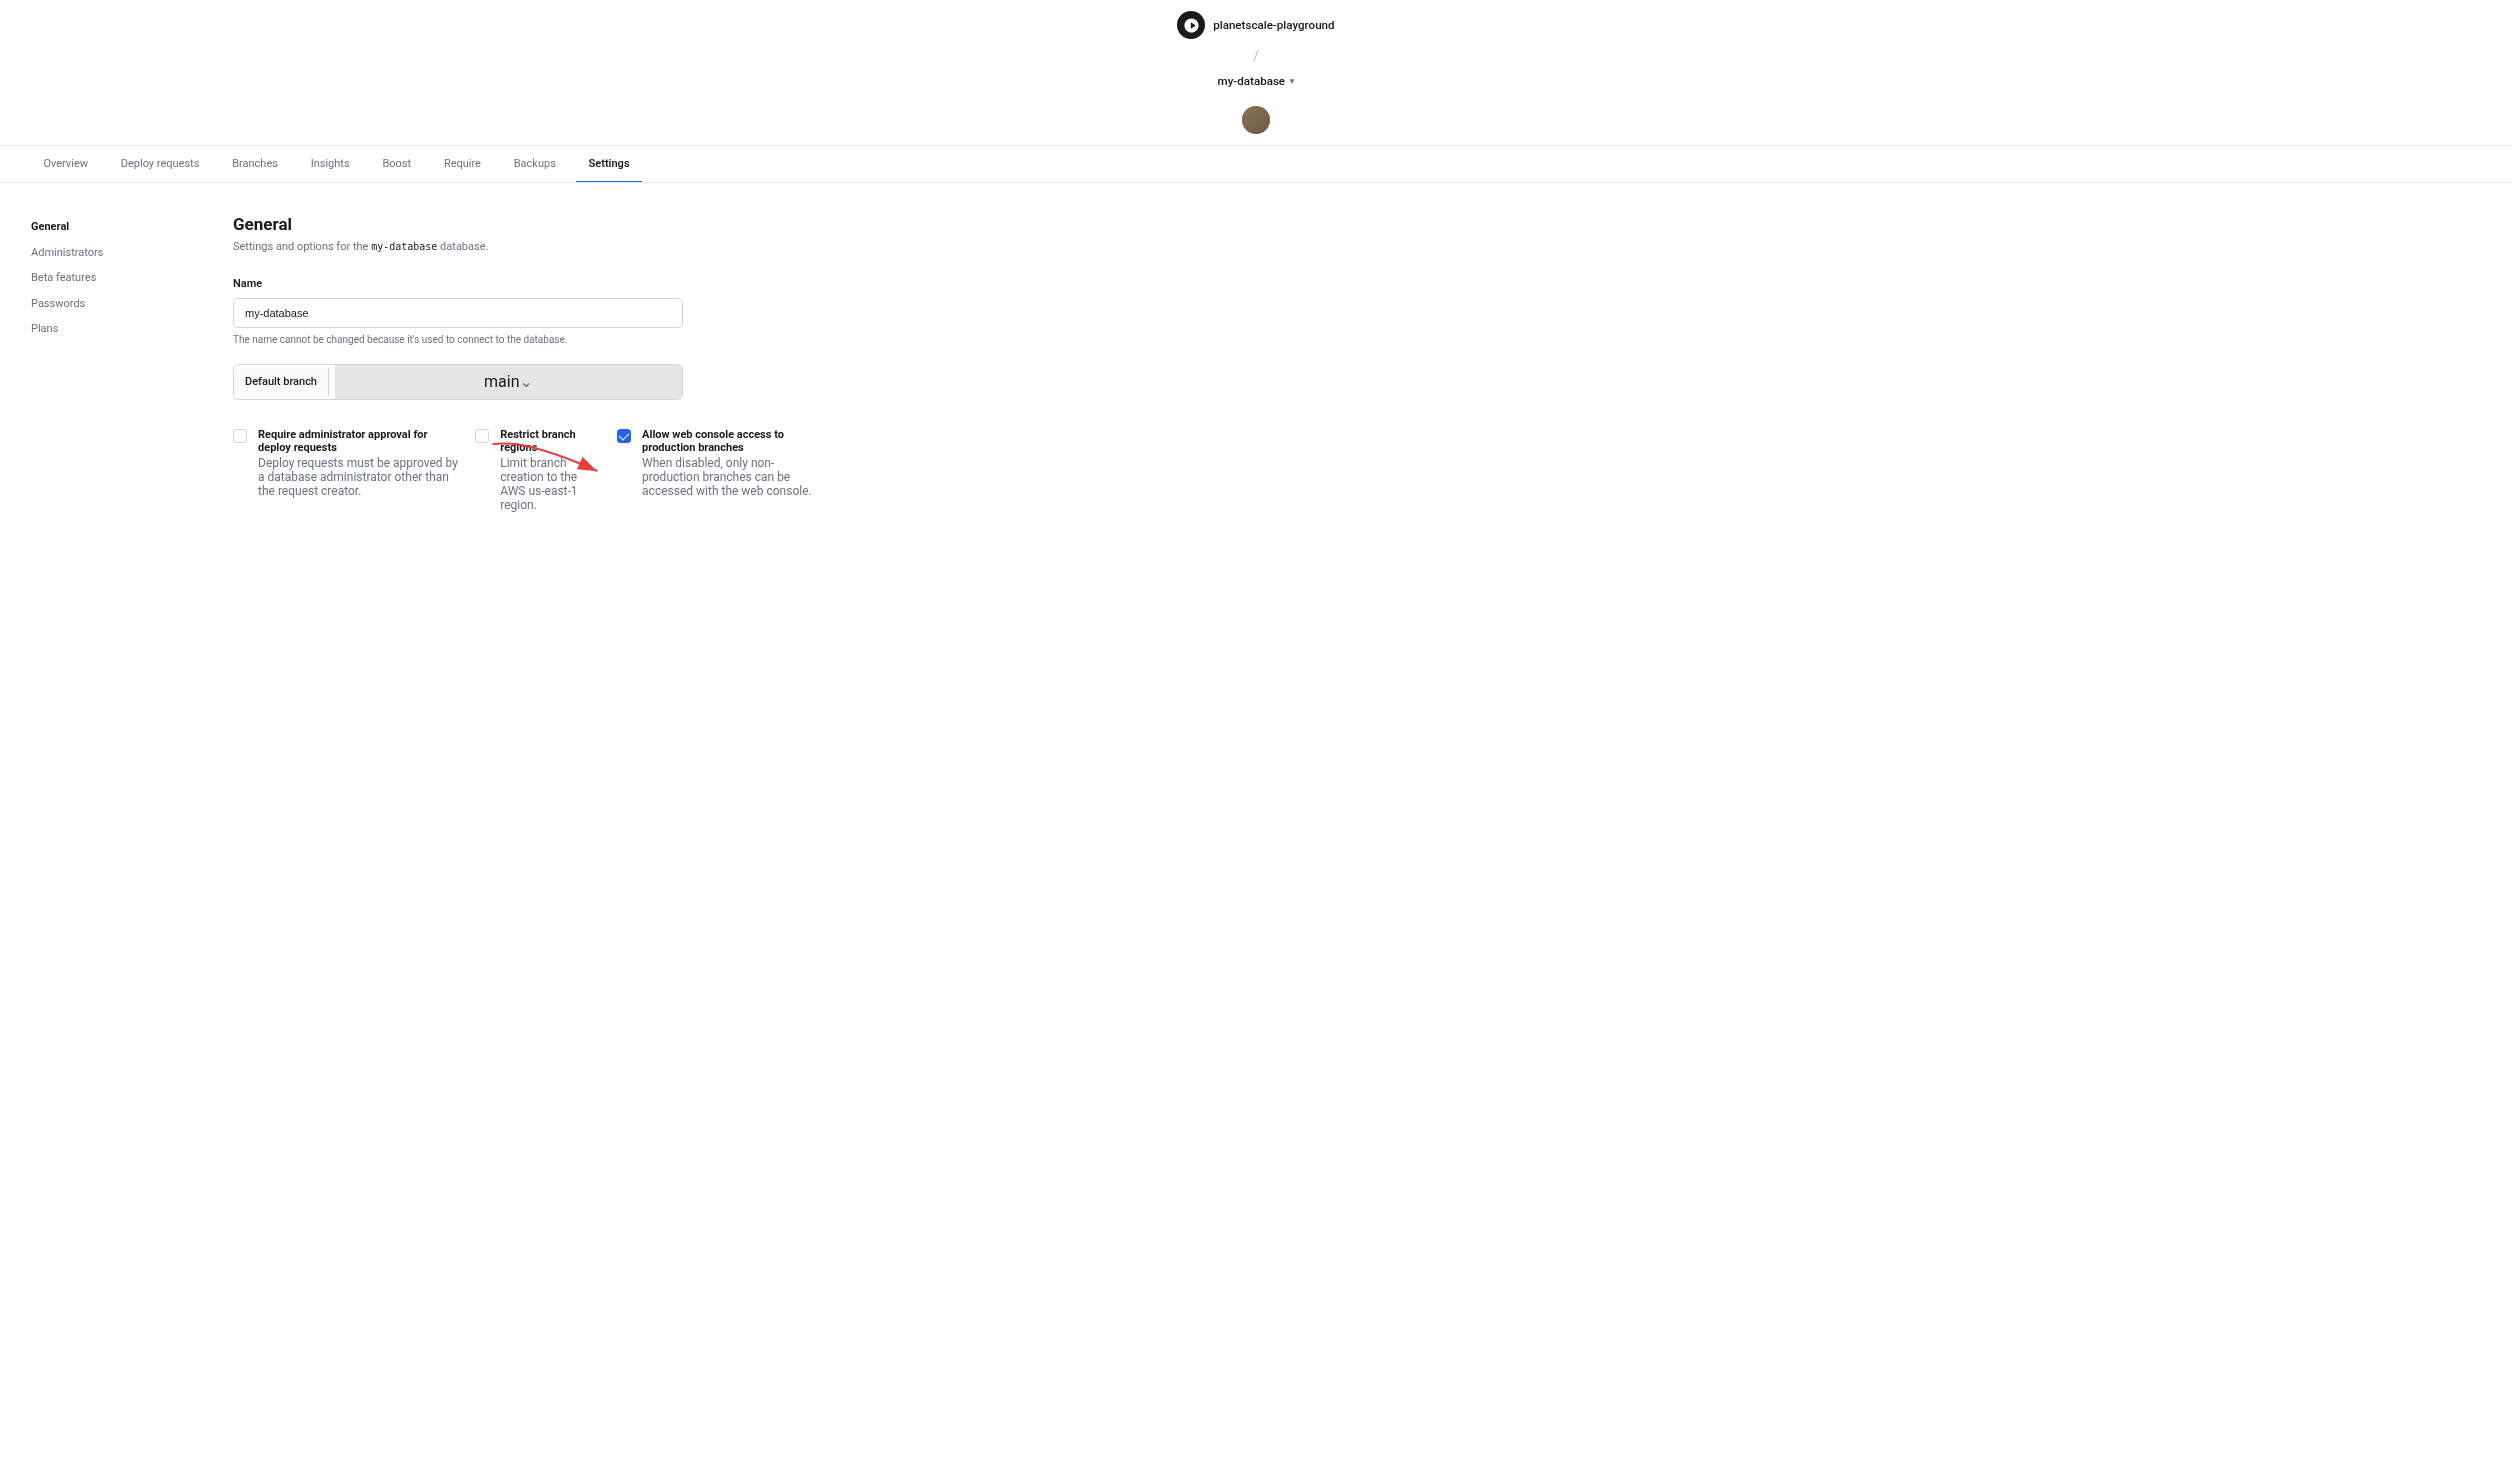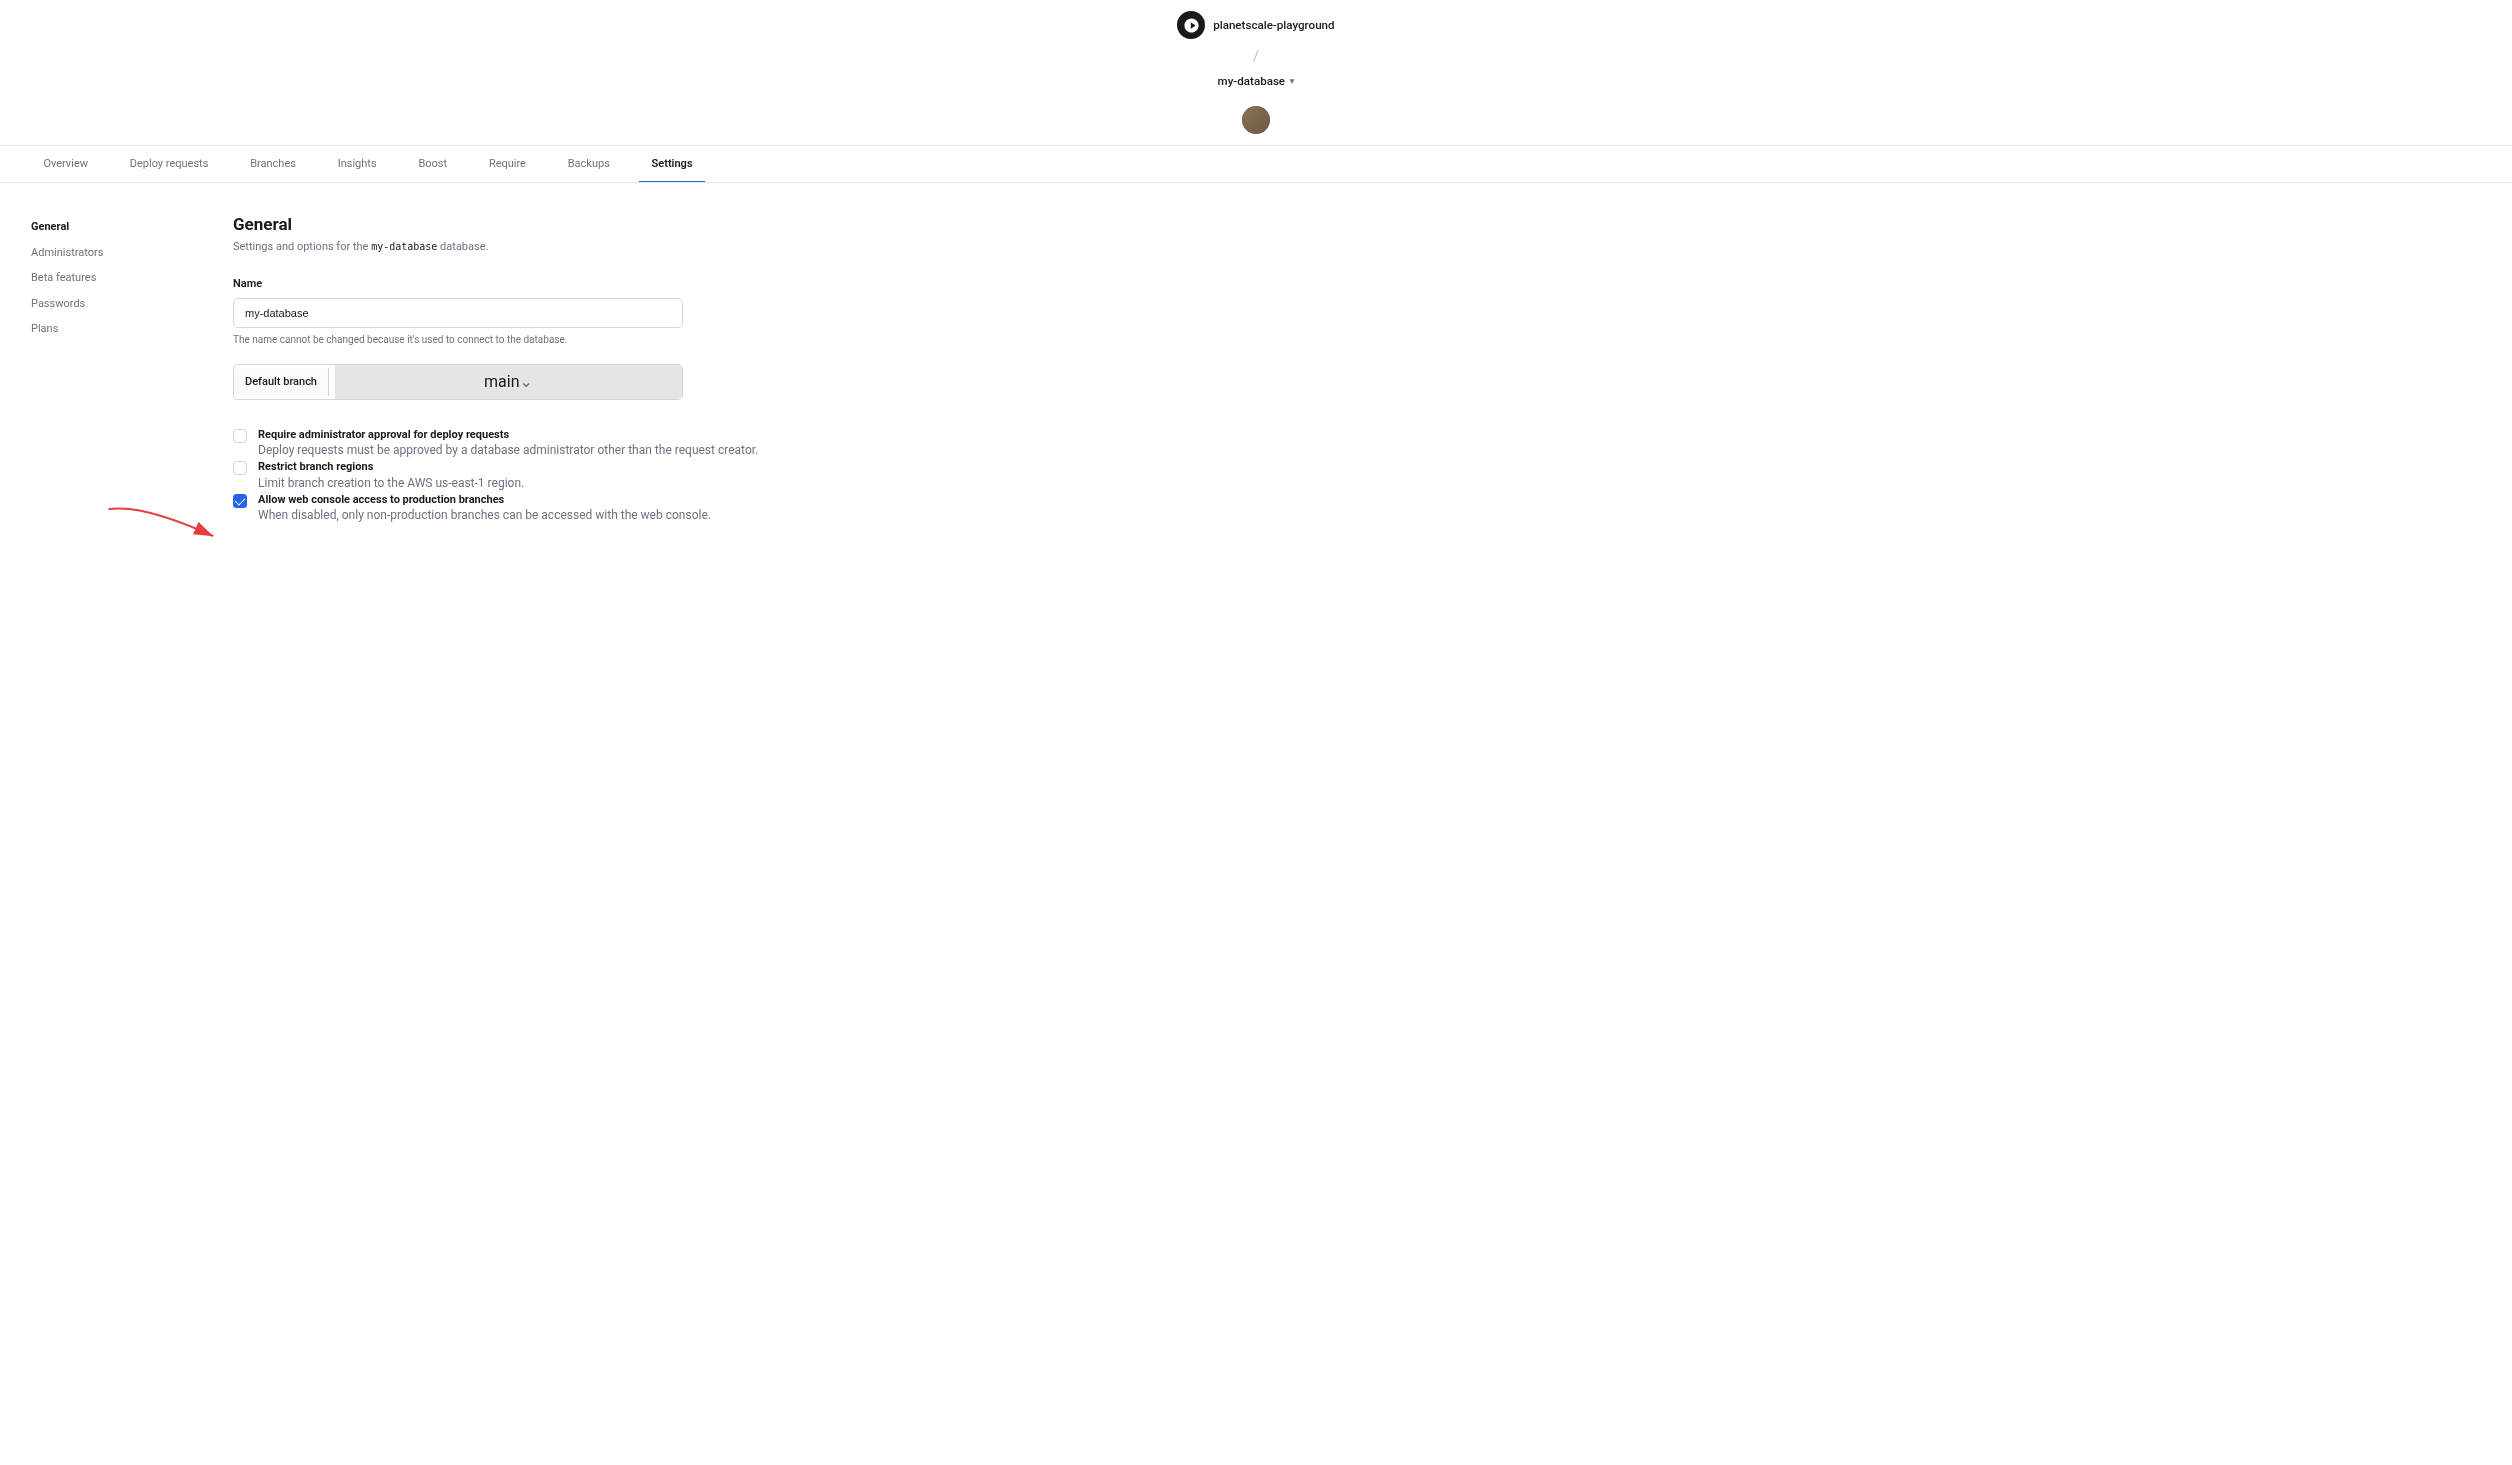--- a/index.html
+++ b/index.html
@@ -82,21 +82,21 @@
       border-radius: 50%;
       background: linear-gradient(135deg, #8b7355, #6b5a45);
     }
 
     
     .nav {
       display: flex;
       align-items: center;
       padding: 0 31px;
       border-bottom: 0.8px solid #e5e7eb;
-      gap: 17px;
+      gap: 8px;
     }
     .nav-item {
       padding: 11px 12.4px;
       font-size: 11px;
       color: #6b7280;
       cursor: pointer;
       border-bottom: 1.6px solid transparent;
       white-space: nowrap;
       text-decoration: none;
       display: block;
@@ -213,22 +213,22 @@
       cursor: pointer;
       background: #e5e5e5;
     }
     .branch-select-chevron {
       color: #6b7280;
     }
 
     
     .checkbox-section {
       display: flex;
-      flex-direction: column;
-      gap: 3px;
+      flex-direction: row;
+      gap: 17px;
     }
     .checkbox-row {
       display: flex;
       gap: 11px;
       align-items: flex-start;
     }
     .checkbox-box {
       width: 14px;
       height: 14px;
       border: 1.2px solid #d1d5db;

